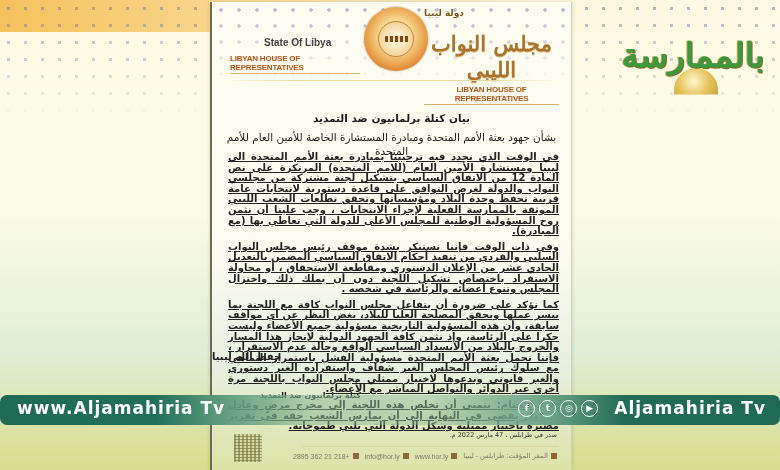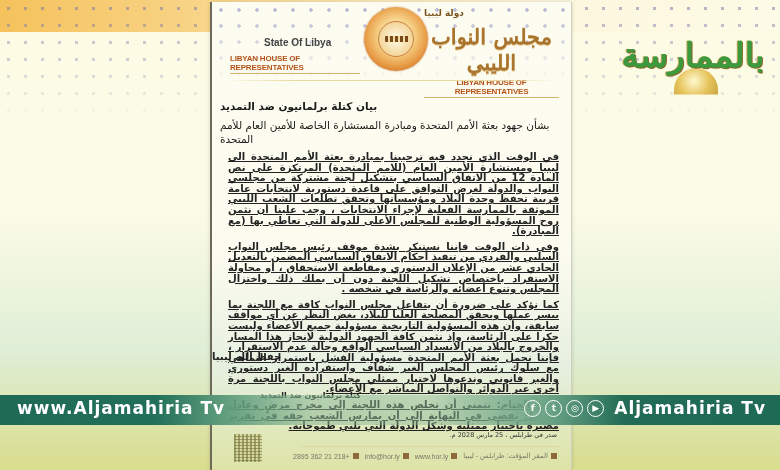--- a/index.html
+++ b/index.html
@@ -69,33 +69,33 @@
     border-radius: 1px;
   }
   .header-right {
     position: absolute; right: 12px; top: 6px; width: 135px; text-align: center;
   }
   .state-ar {
     font-size: 9px; font-weight: bold; color: #7a5520; direction: rtl; text-align: left; padding-right: 42px;
   }
   .hor-ar {
     font-family: "DejaVu Serif", serif; font-size: 21px; color: #a8742e; direction: rtl;
-    line-height: 26px; margin-top: 6px; font-weight: bold; letter-spacing: -1px;
+    line-height: 26px; margin-top: 13px; font-weight: bold; letter-spacing: -1px;
     text-shadow: 0 1px 0 #e4c48b;
   }
   .hor-en-right {
     font-family: "Liberation Sans", sans-serif; font-weight: bold;
     font-size: 8px; color: #b5541a; margin-top: 2px; letter-spacing: -0.2px;
     border-bottom: 1px solid #d9b36b; padding-bottom: 1px;
   }
   .header-line {
     position: absolute; left: 12px; right: 12px; top: 78px; height: 1px;
     background: linear-gradient(90deg, transparent, #e6dca0 20%, #e6dca0 80%, transparent);
   }
-  .title-block { position: absolute; left: 8px; right: 8px; top: 97px; text-align: left; direction: rtl; }
+  .title-block { position: absolute; left: 8px; right: 8px; top: 109px; text-align: center; direction: rtl; }
   .title-1 { font-size: 10.5px; font-weight: bold; color: #1a1a1a; line-height: 14px; }
   .title-2 { font-size: 10.5px; font-weight: normal; color: #1a1a1a; line-height: 14px; margin-top: 5px; }
   .body-text {
     position: absolute; left: 16px; right: 12px; top: 150px;
     direction: rtl; text-align: justify; font-size: 10px; line-height: 10.6px; color: #222;
     font-weight: bold;
     text-decoration: underline;
   }
   .body-text p { margin-bottom: 5px; }
   .closing {
@@ -140,36 +140,37 @@
   .logo-text {
     position: absolute; left: 0; top: 2px; width: 150px; text-align: center;
     font-family: "DejaVu Serif", serif; font-size: 34px; color: #3b9a3e; direction: rtl;
     font-weight: bold; letter-spacing: -2px; line-height: 40px;
     text-shadow: 1px 1px 0 #8a6a2a, -1px 0 0 #c9a35a;
   }
   
   .banner {
     position: absolute; left: 0; top: 395px; width: 780px; height: 30px;
     background: linear-gradient(90deg, #1f6a55 0%, #22705a 20%, #5b9a7a 28%, rgba(140,185,150,0.55) 40%, rgba(140,185,150,0.45) 55%, #6ea587 70%, #226c56 80%, #1f6a55 100%);
+    border-radius: 7px;
   }
   .banner-left {
     position: absolute; left: 17px; top: 3px; color: #ffffff;
     font-family: "DejaVu Sans", sans-serif; font-weight: bold; font-size: 17px; letter-spacing: 1px;
   }
   .banner-right {
     position: absolute; right: 14px; top: 3px; display: flex; align-items: center; gap: 4px;
   }
   .social {
     width: 17px; height: 17px; border-radius: 50%; border: 1.5px solid #ffffff;
     display: inline-flex; align-items: center; justify-content: center;
     color: #fff; font-size: 9px; font-weight: bold; font-family: "DejaVu Sans", sans-serif;
   }
   .banner-brand {
     color: #fff; font-family: "DejaVu Sans", sans-serif; font-weight: bold; font-size: 17px;
-    letter-spacing: 1px; margin-left: 6px;
+    letter-spacing: 1px; margin-left: 12px;
   }
 </style>
 </head>
 <body>
 
 <div class="top-band"></div>
 <div class="dots"></div>
 <div class="watermark-bg"></div>
 
 <div class="doc">
@@ -203,21 +204,21 @@
     <p>في الوقت الذي نجدد فيه ترحيبنا بمبادرة بعثة الأمم المتحدة الى ليبيا ومستشارة الأمين العام (للامم المتحدة) المرتكزة على نص المادة 12 من الاتفاق السياسي بتشكيل لجنة مشتركة من مجلسي النواب والدولة لغرض التوافق على قاعدة دستورية لانتخابات عامة قريبة تحفظ وحدة البلاد ومؤسساتها وتحقق تطلعات الشعب الليبي الموثقة بالممارسة الفعلية لإجراء الانتخابات ، وجب علينا أن نثمن روح المسؤولية الوطنية للمجلس الأعلى للدولة التي تعاطي بها (مع المبادرة).</p>
     <p>وفي ذات الوقت فإننا نستنكر بشدة موقف رئيس مجلس النواب السلبي والفردي من تنفيذ أحكام الاتفاق السياسي المضمن بالتعديل الحادي عشر من الإعلان الدستوري ومقاطعة الاستحقاق ، أو محاولة الاستفراد باختصاص تشكيل اللجنة دون أن يملك ذلك واختزال المجلس وتنوع أعضائه والرئاسة في شخصه .</p>
     <p>كما نؤكد على ضرورة أن يتفاعل مجلس النواب كافة مع اللجنة بما ييسر عملها ويحقق المصلحة العليا للبلاد، بغض النظر عن أي مواقف سابقة، وأن هذه المسؤولية التاريخية مسؤولية جميع الأعضاء وليست حكرا على الرئاسة، وإذ نثمن كافة الجهود الدولية لإنجاز هذا المسار والخروج بالبلاد من الانسداد السياسي الواقع وحالة عدم الاستقرار ، فإننا نحمل بعثة الأمم المتحدة مسؤولية الفشل باستمرار التماهي مع سلوك رئيس المجلس الغير شفاف واستفراده الغير دستوري والغير قانوني وندعوها لاختيار ممثلي مجلس النواب باللجنة مرة أخرى عبر الدوائر والتواصل المباشر مع الأعضاء.</p>
     <p>وفي الختام: نتمنى أن تخلص هذه اللجنة إلى مخرج مرضٍ وعادل وشامل يفضي في النهاية إلى أن يمارس الشعب حقه في تقرير مصيره باختيار ممثليه وشكل الدولة التي تلبي طموحاته.</p>
   </div>
 
   <div class="closing">حفظ الله ليبيا</div>
   <div class="signature">كتلة برلمانيون ضد التمديد</div>
 
   <div class="qr"></div>
-  <div class="issued">صدر في طرابلس ، 25 مارس 2028 م.</div>
+  <div class="issued">صدر في طرابلس ، 47 مارس 2022 م.</div>
   <div class="footer-line"></div>
 
   <div class="contacts">
     <span class="item">
         <span class="sq"></span>
         <span>المقر المؤقت: طرابلس - ليبيا</span>
       </span>
     <span class="item">
         <span class="sq"></span>
         <span>www.hor.ly</span>

